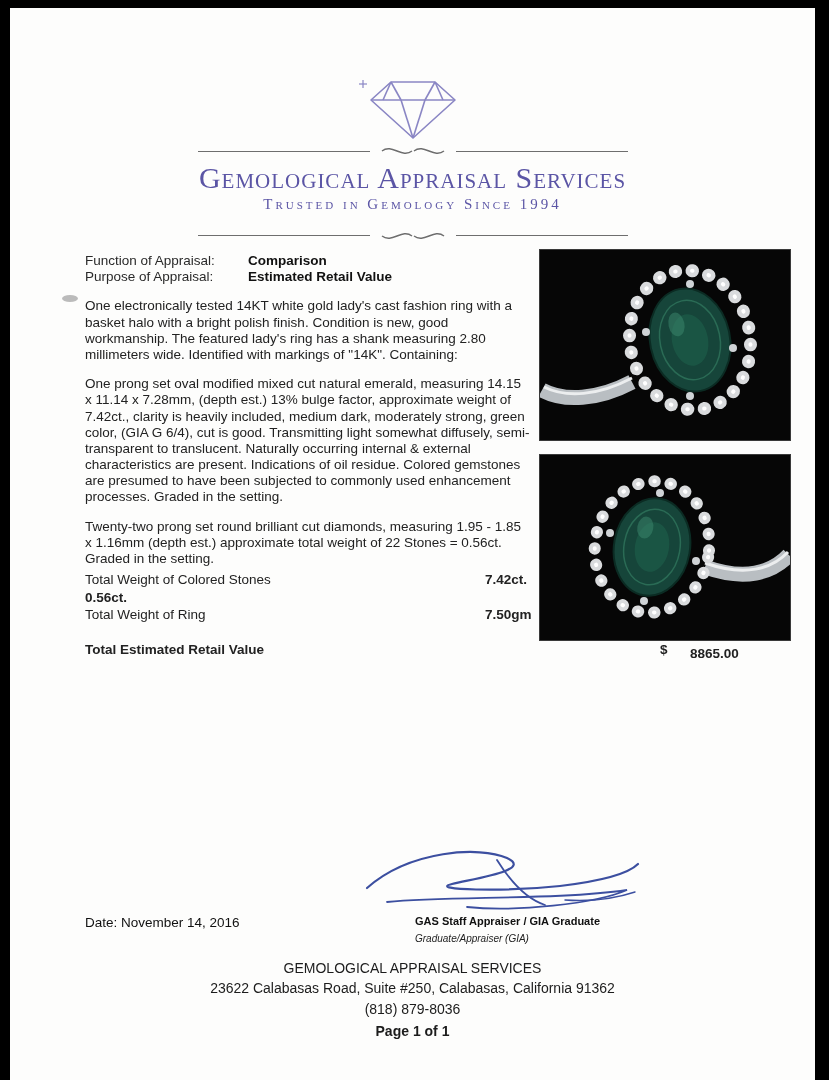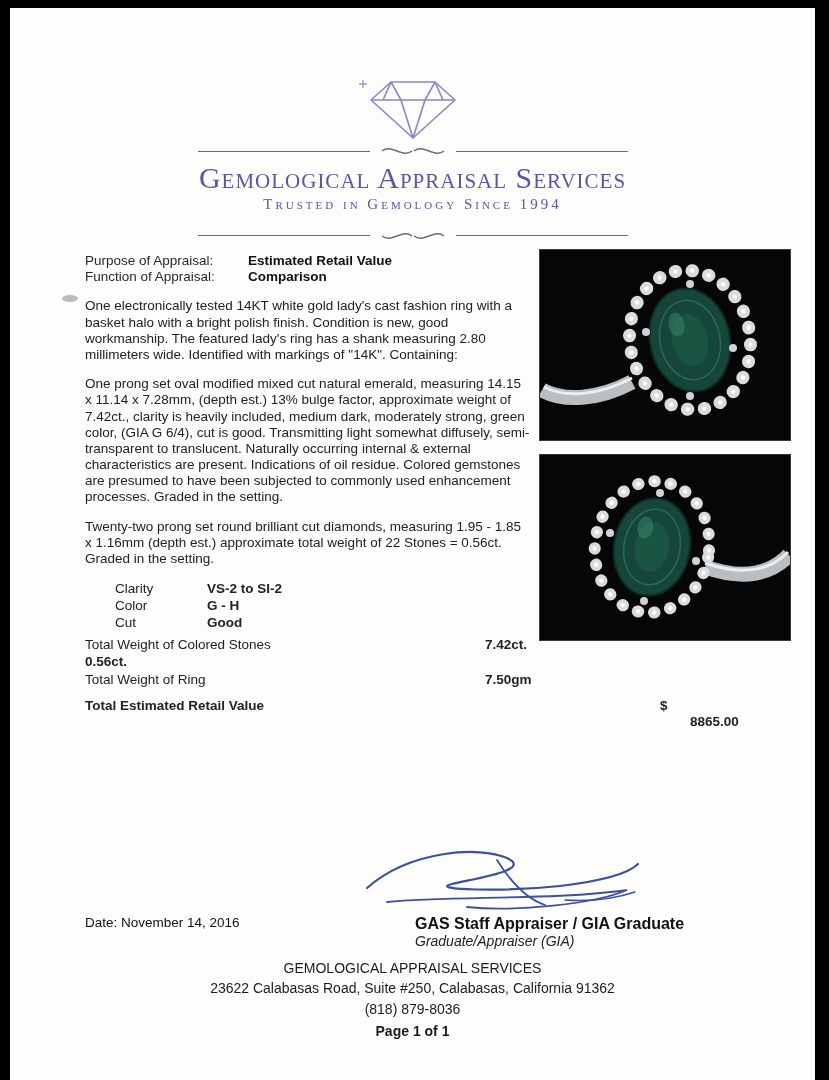--- a/index.html
+++ b/index.html
@@ -36,35 +36,35 @@
   .kv-row .kv-value{font-weight:bold;color:#111;}
   .para{width:445px;margin:13px 0 0 0;color:#222;}
   .grades{margin:14px 0 0 30px;}
   .grade-row{display:flex;line-height:1.25;}
   .grade-row .g-label{width:92px;}
   .grade-row .g-value{font-weight:bold;}
   .totals{margin-top:4px;}
   .total-row{display:flex;line-height:1.3;}
   .total-row .t-label{width:400px;}
   .total-row .t-value{font-weight:bold;}
-  .grand-total{position:relative;margin-top:10px;height:18px;}
+  .grand-total{position:relative;margin-top:18px;height:18px;}
   .grand-total .gt-label{font-weight:bold;}
   .grand-total .gt-currency{position:absolute;left:575px;top:0;font-weight:bold;}
-  .grand-total .gt-amount{position:absolute;left:605px;top:16px;font-weight:bold;}
+  .grand-total .gt-amount{position:absolute;left:605px;top:4px;font-weight:bold;}
 
   
   .photo{position:absolute;left:540px;width:250px;background:#060606;box-shadow:0 0 0 1px #3a3a3a;}
   .photo.one{top:250px;height:190px;}
   .photo.two{top:455px;height:185px;}
   .photo svg{display:block;}
 
   
   .sig-svg{position:absolute;left:355px;top:842px;}
-  .sig-name{position:absolute;left:415px;top:915px;font-size:16px;font-weight:bold;color:#111;}
-  .sig-title{position:absolute;left:415px;top:933px;font-size:14px;font-style:italic;color:#222;}
+  .sig-name{position:absolute;left:415px;top:915px;font-size:11px;font-weight:bold;color:#111;}
+  .sig-title{position:absolute;left:415px;top:933px;font-size:10px;font-style:italic;color:#222;}
   .date-line{position:absolute;left:85px;top:915px;font-size:13.5px;font-weight:normal;color:#111;}
 
   
   .footer{position:absolute;left:10px;right:14px;top:958px;text-align:center;font-size:14px;color:#1c1c1c;line-height:1.45;}
   .footer .page-num{font-weight:bold;margin-top:2px;}
 </style>
 </head>
 <body>
 
 <div class="frame left"></div>
@@ -102,46 +102,32 @@
     <span class="orn-line"></span>
     <svg class="orn-curl" width="70" height="14" viewBox="0 0 70 14">
       <path d="M4,7 C14,15 24,-1 34,7 M36,7 C46,15 56,-1 66,7" fill="none" stroke="#6e6e6e" stroke-width="1.4"></path>
     </svg>
     <span class="orn-line"></span>
   </div>
 </div>
 
 <div class="main">
   <div class="kv-row">
+    <span class="kv-label">Function of Appraisal:</span>
+    <span class="kv-value">Comparison</span>
+  </div>
+  <div class="kv-row">
     <span class="kv-label">Purpose of Appraisal:</span>
     <span class="kv-value">Estimated Retail Value</span>
-  </div>
-  <div class="kv-row">
-    <span class="kv-label">Function of Appraisal:</span>
-    <span class="kv-value">Comparison</span>
   </div>
 
   <p class="para">One electronically tested 14KT white gold lady's cast fashion ring with a basket halo with a bright polish finish. Condition is new, good workmanship. The featured lady's ring has a shank measuring 2.80 millimeters wide. Identified with markings of "14K".  Containing:</p>
   <p class="para">One prong set oval modified mixed cut natural emerald, measuring 14.15 x 11.14 x 7.28mm, (depth est.) 13% bulge factor, approximate weight of 7.42ct., clarity is heavily included, medium dark, moderately strong, green color, (GIA G 6/4), cut is good. Transmitting light somewhat diffusely, semi-transparent to translucent. Naturally occurring internal &amp; external characteristics are present. Indications of oil residue. Colored gemstones are presumed to have been subjected to commonly used enhancement processes. Graded in the setting.</p>
   <p class="para">Twenty-two prong set round brilliant cut diamonds, measuring 1.95 - 1.85 x 1.16mm (depth est.) approximate total weight of 22 Stones = 0.56ct. Graded in the setting.</p>
 
-  <div class="grades">
-    <div class="grade-row">
-      <span class="g-label">Clarity</span>
-      <span class="g-value">VS-2 to SI-2</span>
-    </div>
-    <div class="grade-row">
-      <span class="g-label">Color</span>
-      <span class="g-value">G - H</span>
-    </div>
-    <div class="grade-row">
-      <span class="g-label">Cut</span>
-      <span class="g-value">Good</span>
-    </div>
-  </div>
 
   <div class="totals">
     <div class="total-row">
       <span class="t-label">Total Weight of Colored Stones</span>
       <span class="t-value">7.42ct.</span>
     </div>
     <div class="total-row">
       <span class="t-value">0.56ct.</span>
     </div>
     <div class="total-row">

